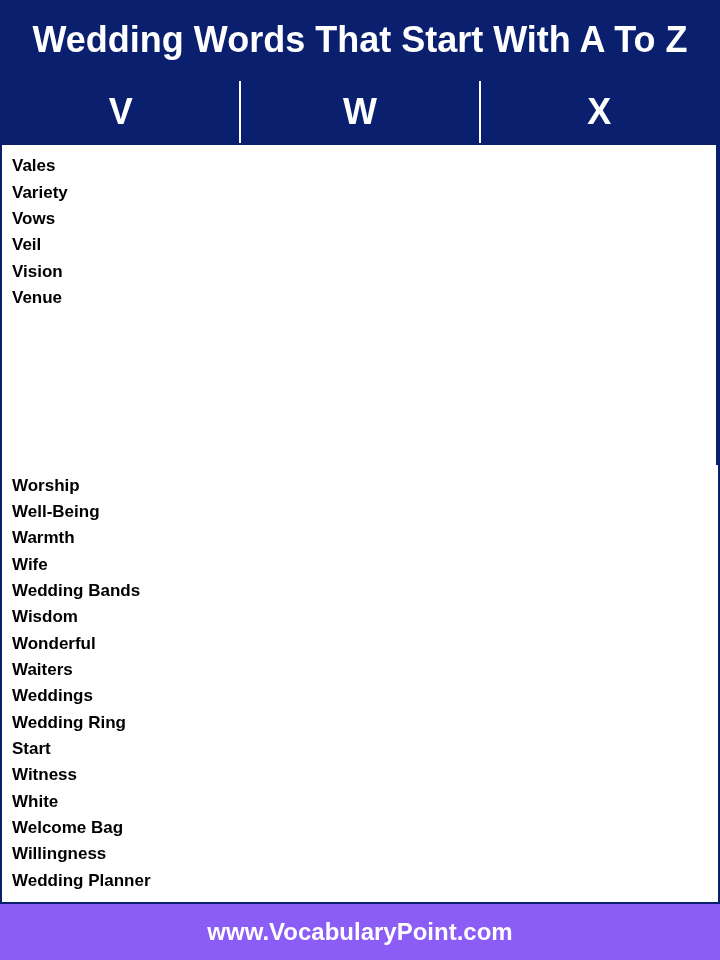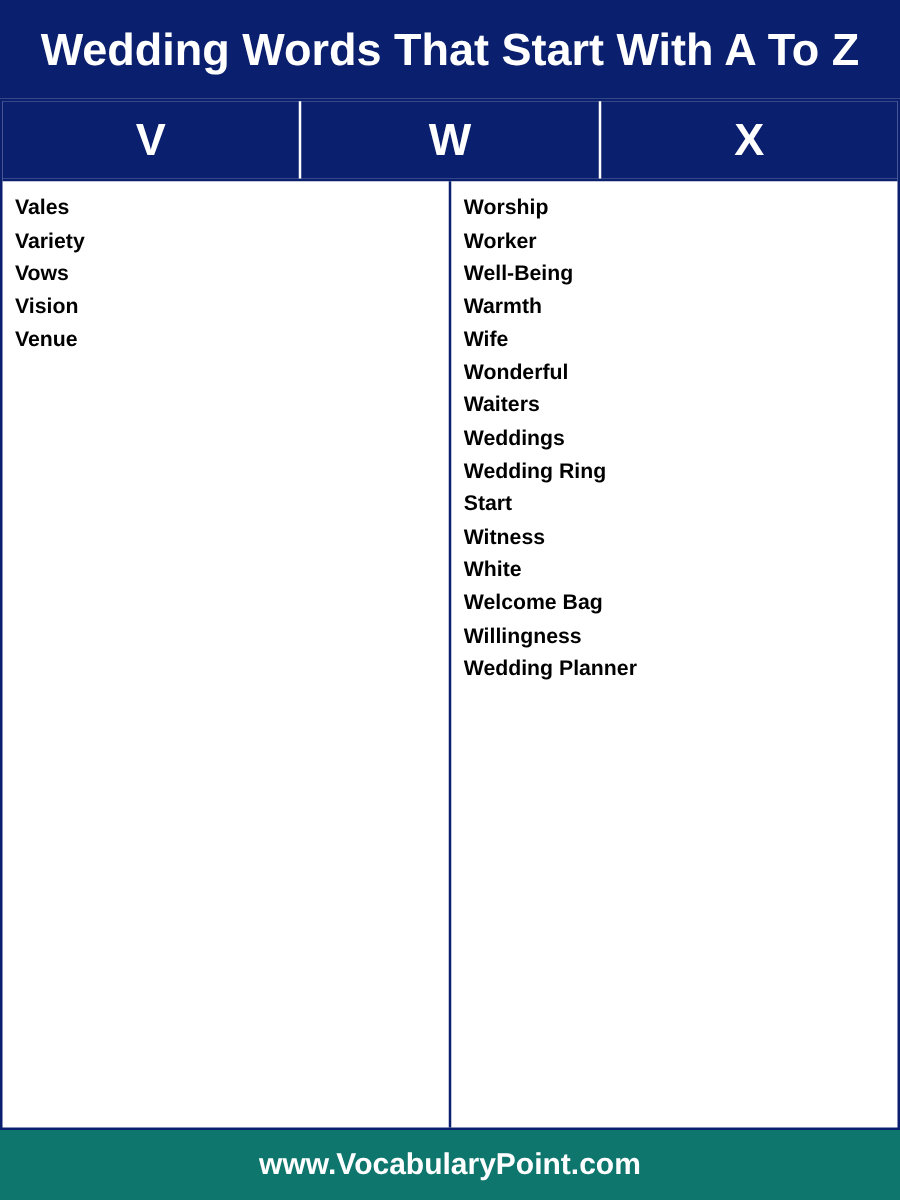--- a/index.html
+++ b/index.html
@@ -51,20 +51,21 @@
       border-right: 2px solid #fff;
     }
 
     .col-header:last-child {
       border-right: none;
     }
 
     .col-body {
       flex: 1;
       display: flex;
+      flex-direction: column;
       border-top: 2px solid #0a1f6e;
     }
 
     .col {
       flex: 1;
       padding: 8px 10px;
       border-right: 2px solid #0a1f6e;
       vertical-align: top;
     }
 
@@ -74,21 +75,21 @@
 
     .col-item {
       font-size: 17px;
       font-weight: 700;
       color: #000;
       line-height: 1.55;
       display: block;
     }
 
     .footer {
-      background-color: #0f766e;
+      background-color: #8b5cf6;
       color: #fff;
       text-align: center;
       padding: 14px 20px;
       font-size: 24px;
       font-weight: 700;
     }
   </style>
 </head>
 <body>
 
@@ -98,29 +99,31 @@
   <div class="col-headers">
   <div class="col-header">V</div>
       <div class="col-header">W</div>
       <div class="col-header">X</div>
     </div>
   <div class="col-body">
   <div class="col">
         <span class="col-item">Vales</span>
         <span class="col-item">Variety</span>
         <span class="col-item">Vows</span>
+        <span class="col-item">Veil</span>
         <span class="col-item">Vision</span>
         <span class="col-item">Venue</span>
       </div>
       <div class="col">
         <span class="col-item">Worship</span>
-        <span class="col-item">Worker</span>
         <span class="col-item">Well-Being</span>
         <span class="col-item">Warmth</span>
         <span class="col-item">Wife</span>
+        <span class="col-item">Wedding Bands</span>
+        <span class="col-item">Wisdom</span>
         <span class="col-item">Wonderful</span>
         <span class="col-item">Waiters</span>
         <span class="col-item">Weddings</span>
         <span class="col-item">Wedding Ring</span>
         <span class="col-item">Start</span>
         <span class="col-item">Witness</span>
         <span class="col-item">White</span>
         <span class="col-item">Welcome Bag</span>
         <span class="col-item">Willingness</span>
         <span class="col-item">Wedding Planner</span>

